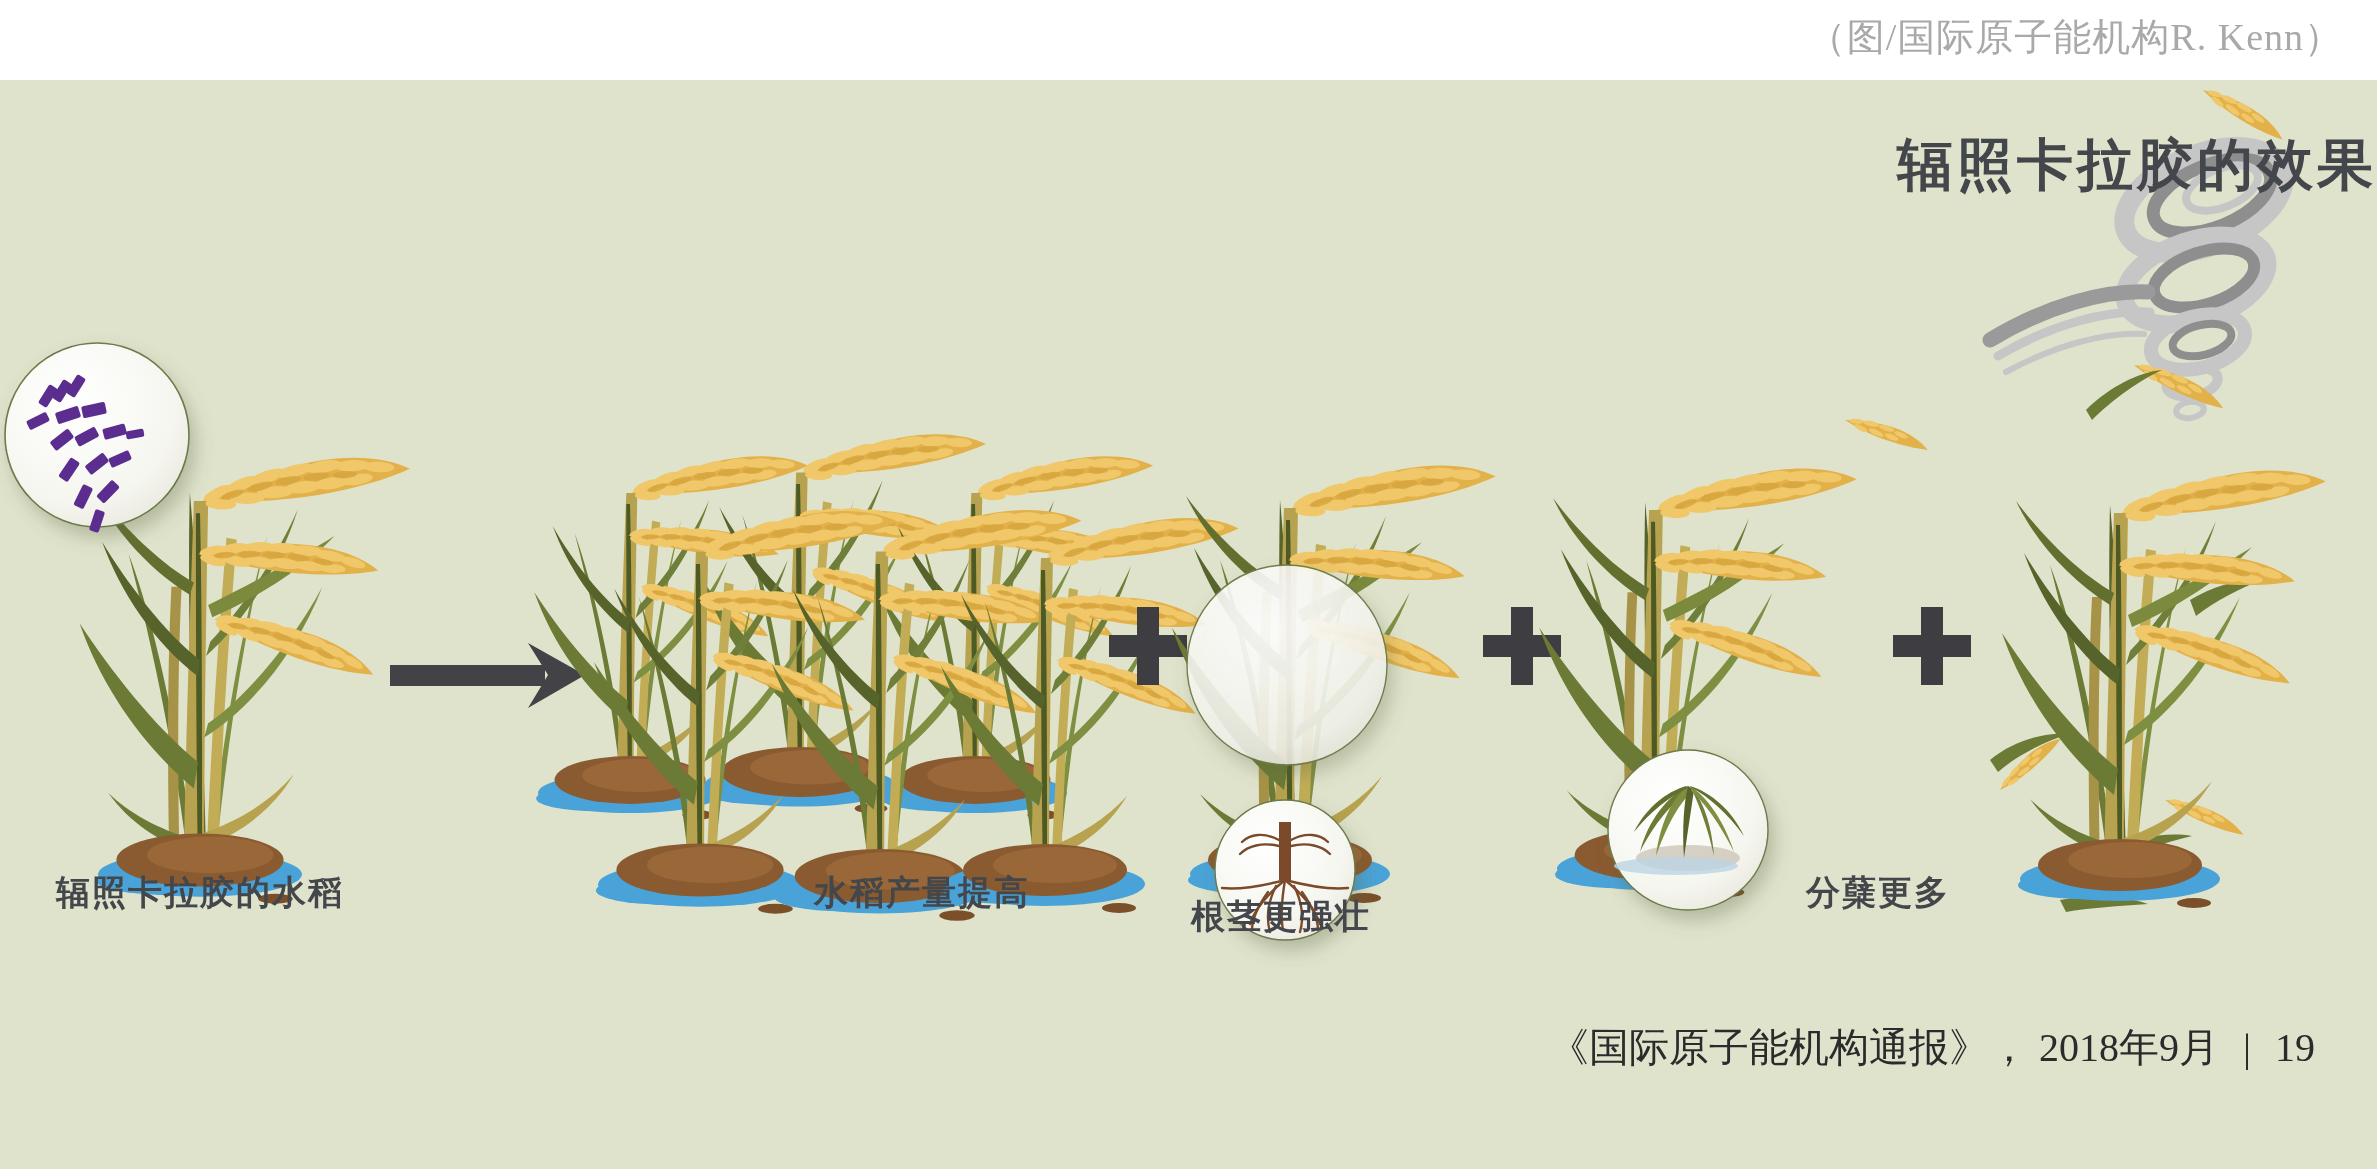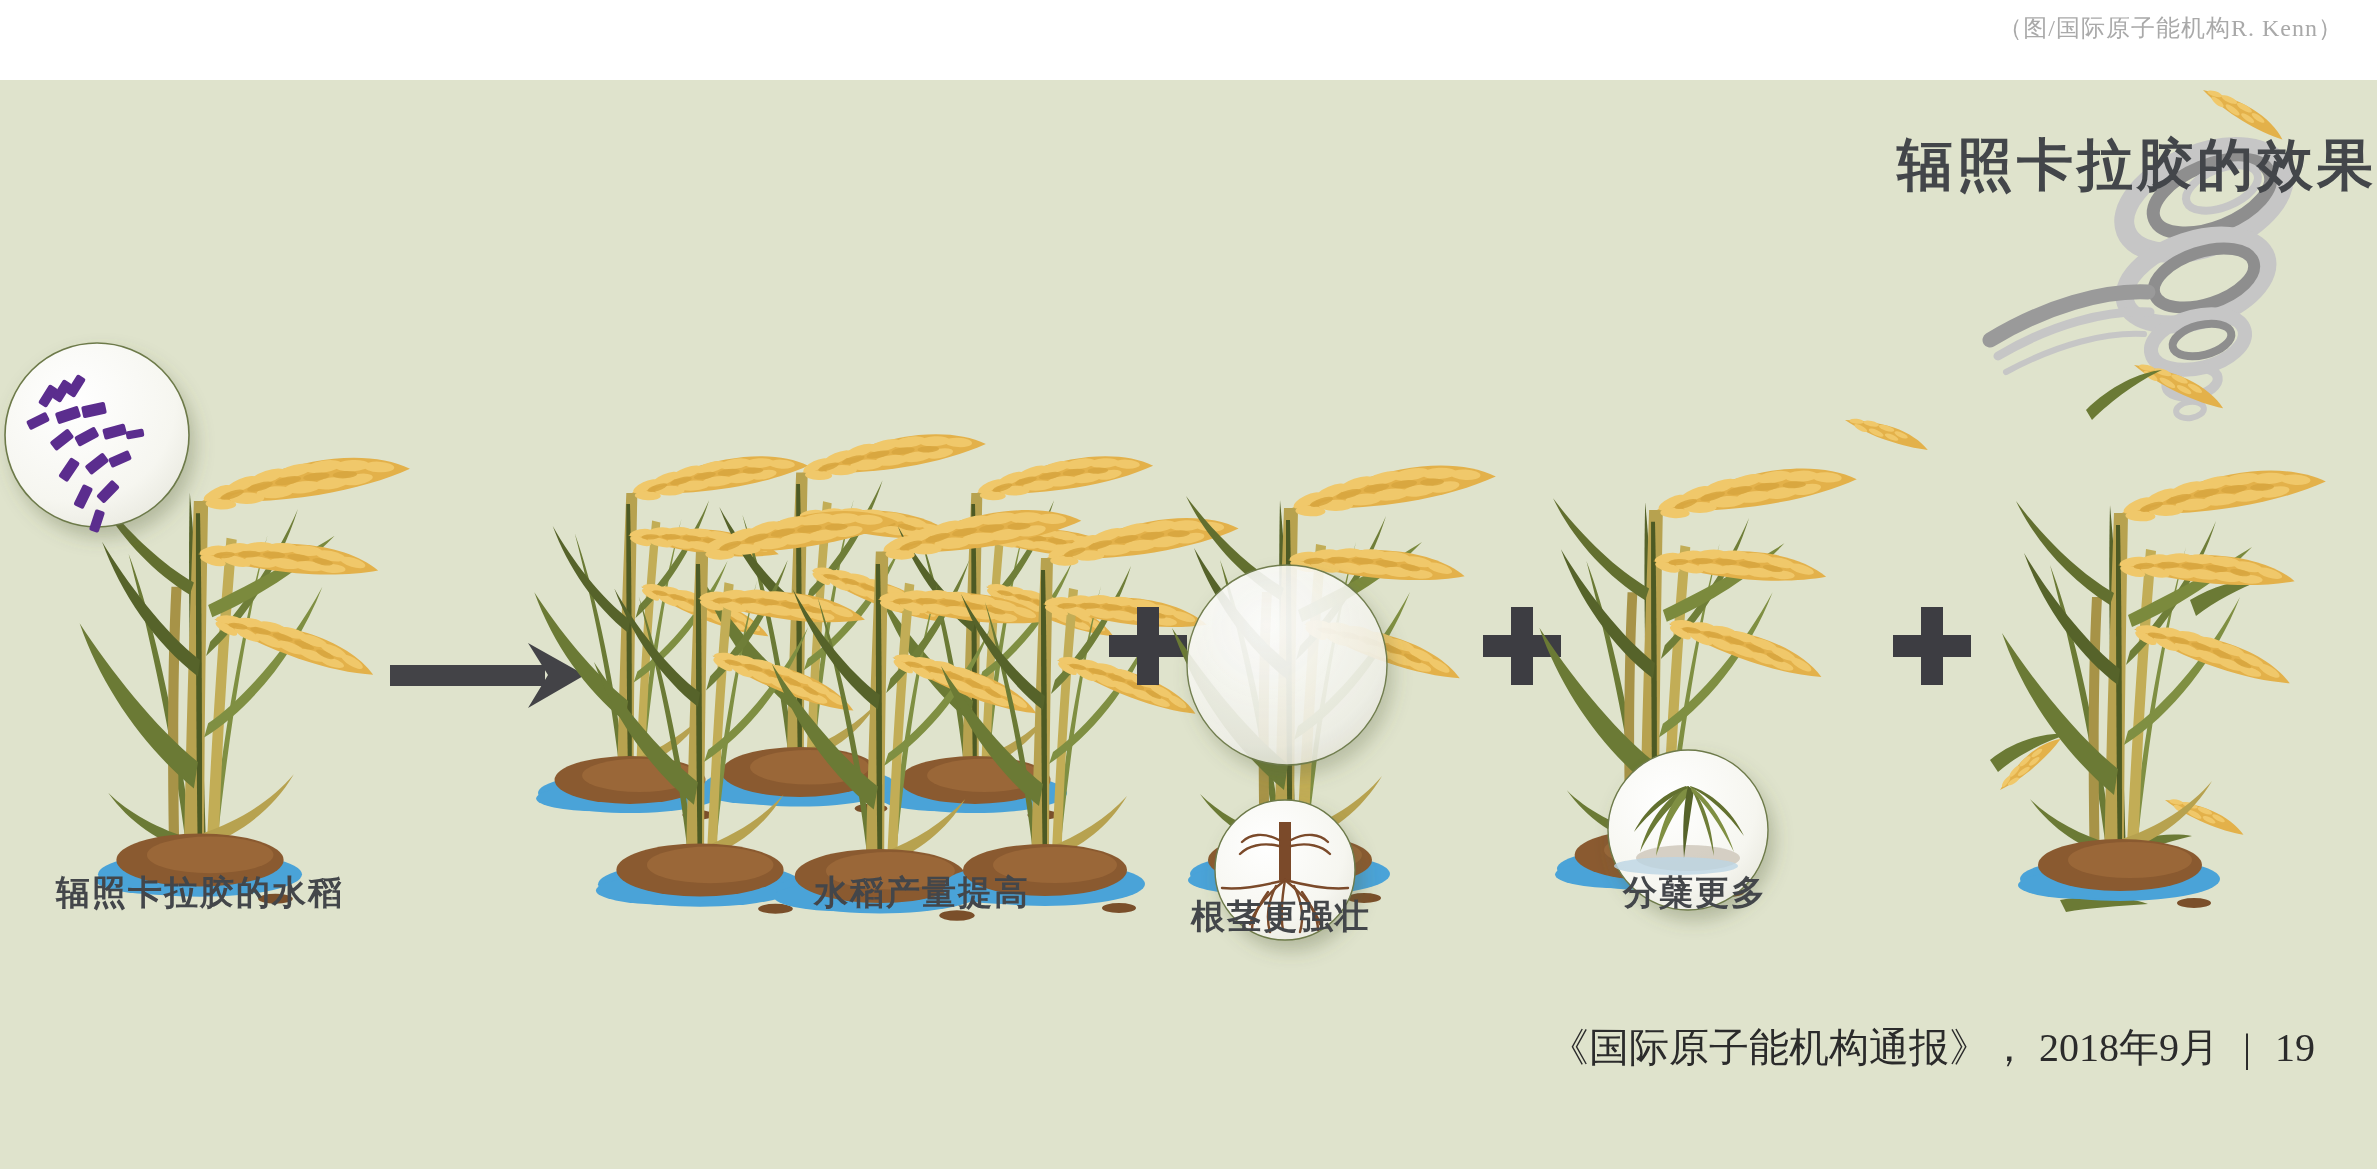--- a/index.html
+++ b/index.html
@@ -12,21 +12,21 @@
   }
   #root { position:relative; width:2377px; height:1169px; }
 
   .credit-band {
     position:absolute; left:0; top:0; width:2377px; height:80px;
     background:#ffffff;
   }
   .credit-text {
     position:absolute; right:34px; top:12px;
     font-family:"Liberation Serif", serif;
-    font-size:24px; color:#a9a9a9; letter-spacing:1px;
+    font-size:38px; color:#a9a9a9; letter-spacing:1px;
     white-space:nowrap;
   }
 
   .stage {
     position:absolute; left:0; top:80px; width:2377px; height:1089px;
     background:#dfe3cc; overflow:hidden;
   }
 
   .title {
     position:absolute; left:0; top:48px; width:2377px;
@@ -356,21 +356,21 @@
         </g>
       </g>
     </svg>
 
     <div class="caption" style="left:0px;width:400px;text-align:center;">辐照卡拉胶的水稻</div>
 
     <div class="caption" style="left:630px;width:400px;text-align:right;">水稻产量提高</div>
 
     <div class="caption" style="left:1081px;width:400px;margin-top:24px;">根茎更强壮</div>
 
-    <div class="caption" style="left:1495px;width:400px;">分蘖更多</div>
+    <div class="caption" style="left:1550px;width:400px;text-align:right;">分蘖更多</div>
 
 
     <div class="footer">
       <span>《国际原子能机构通报》，</span>
       <span>2018年9月</span>
       <span class="sep">|</span>
       <span>19</span>
     </div>
 
   </div>

